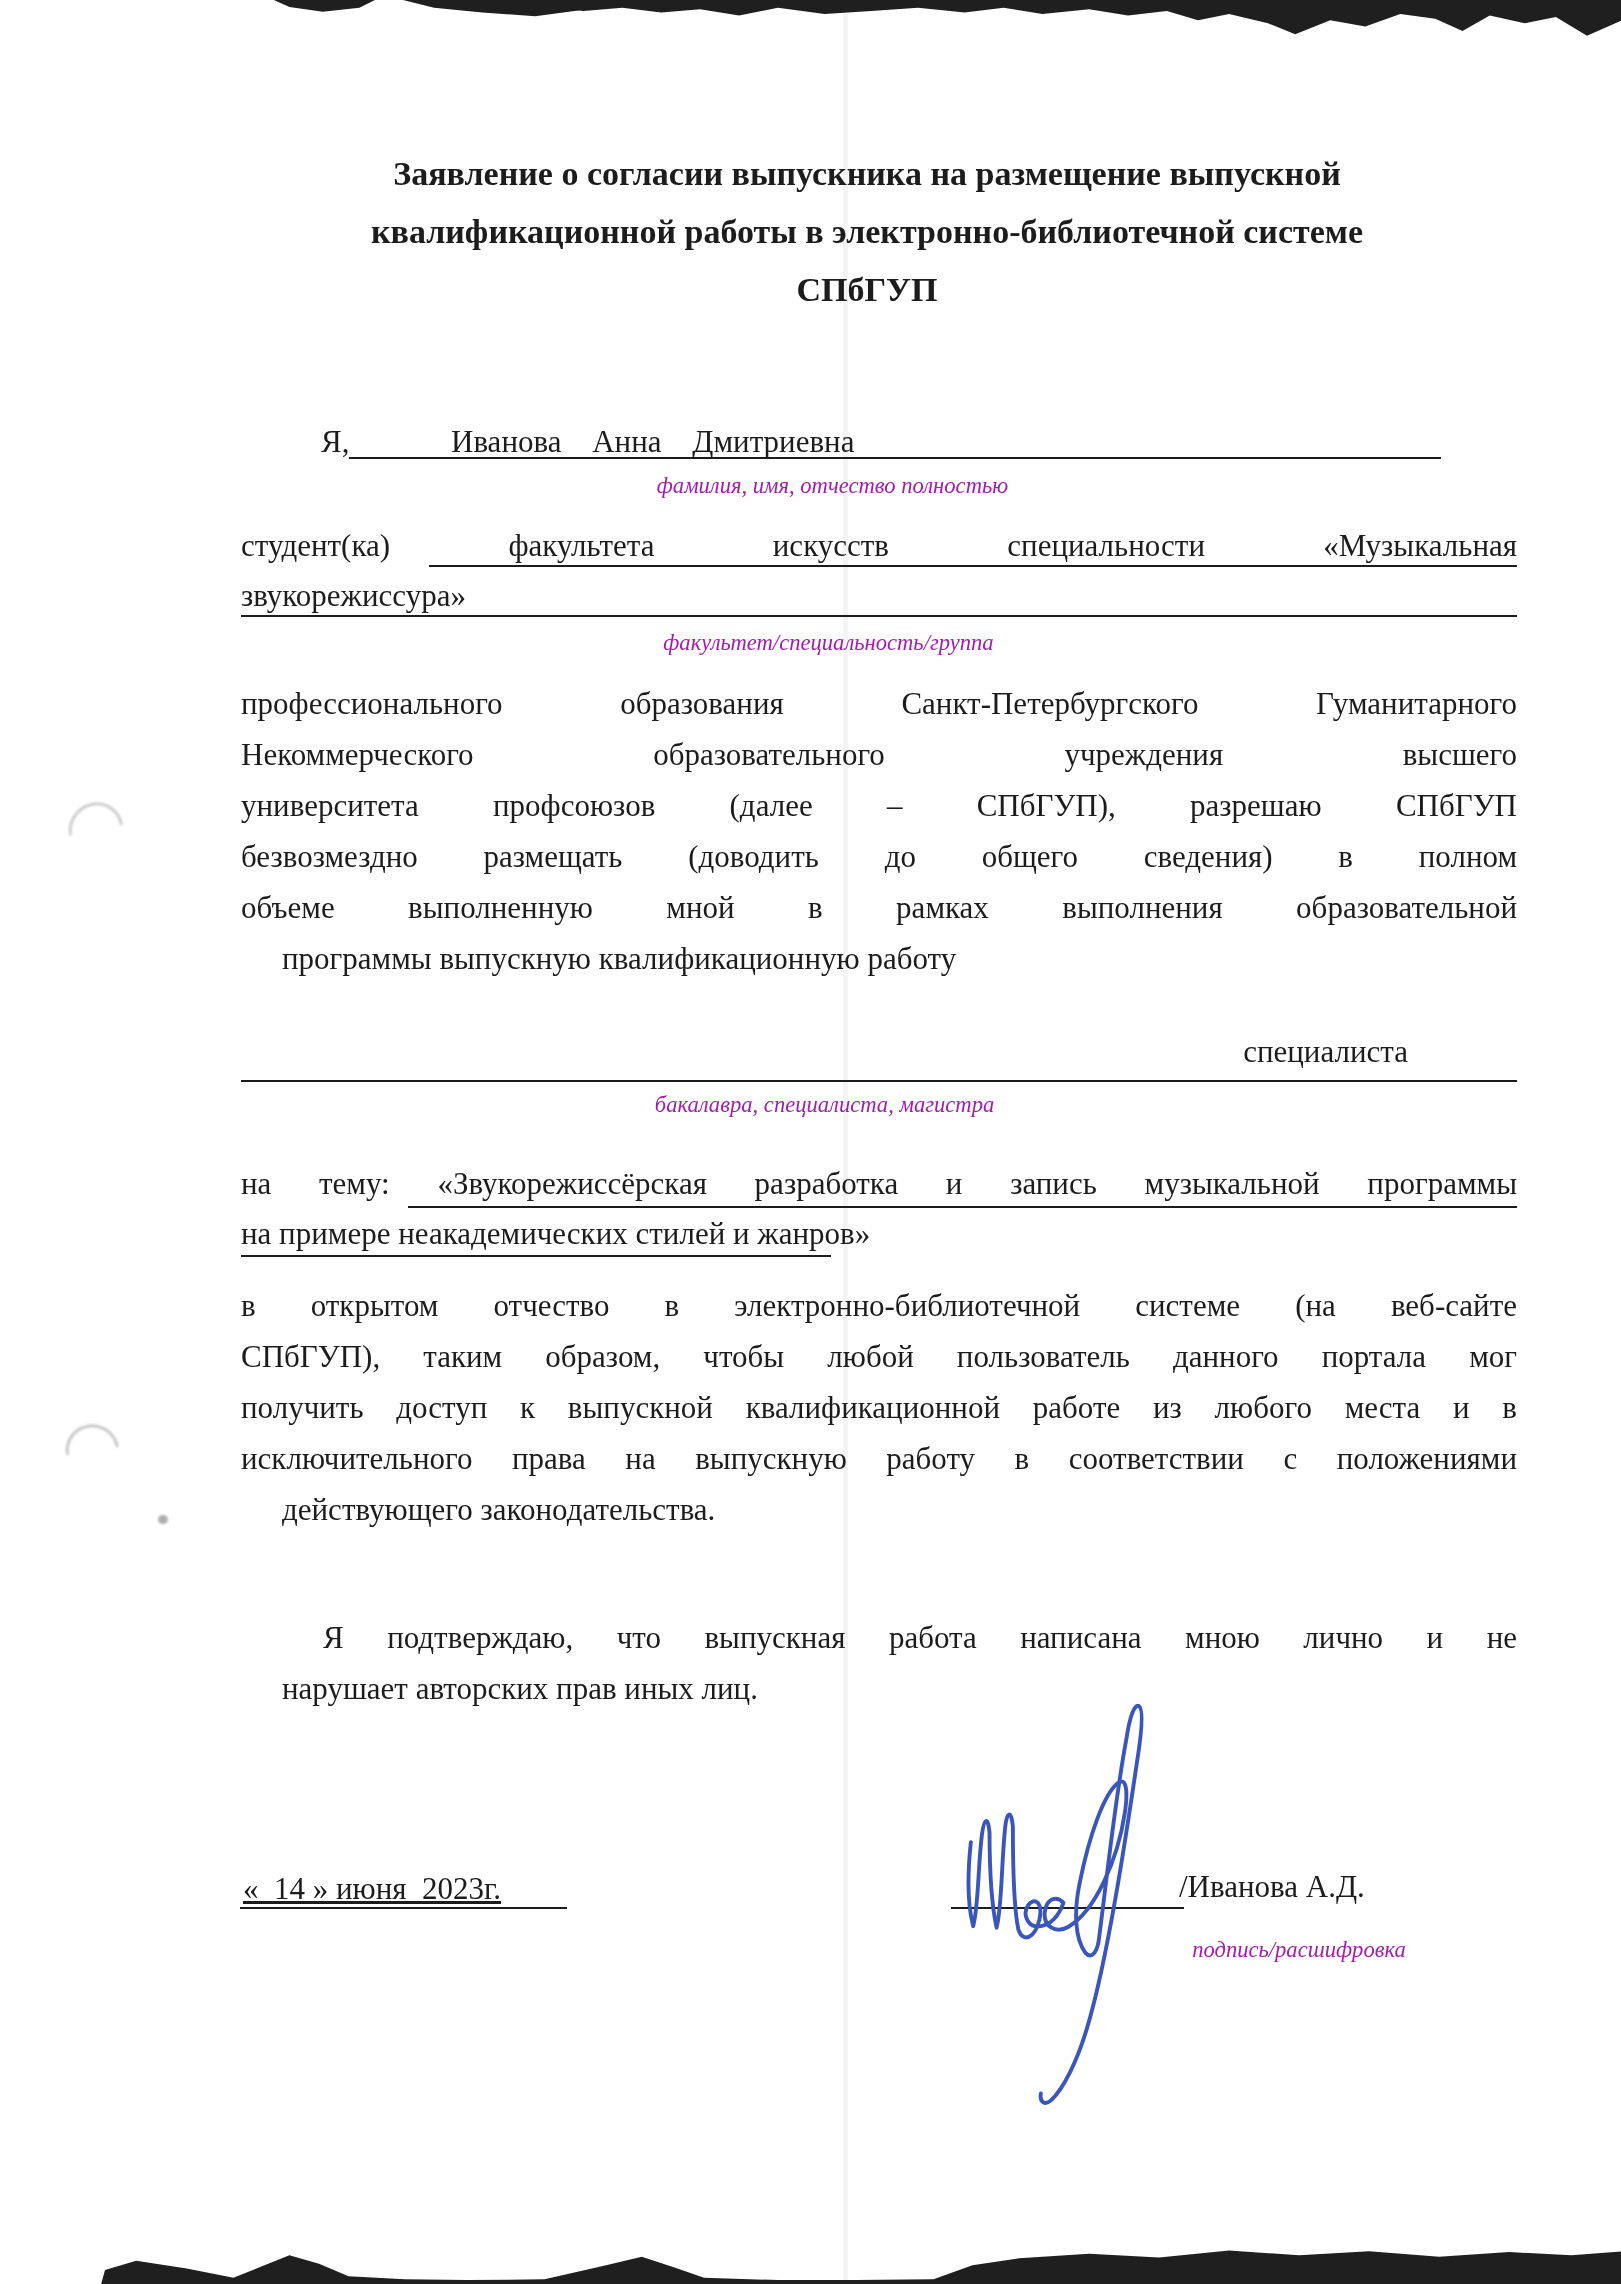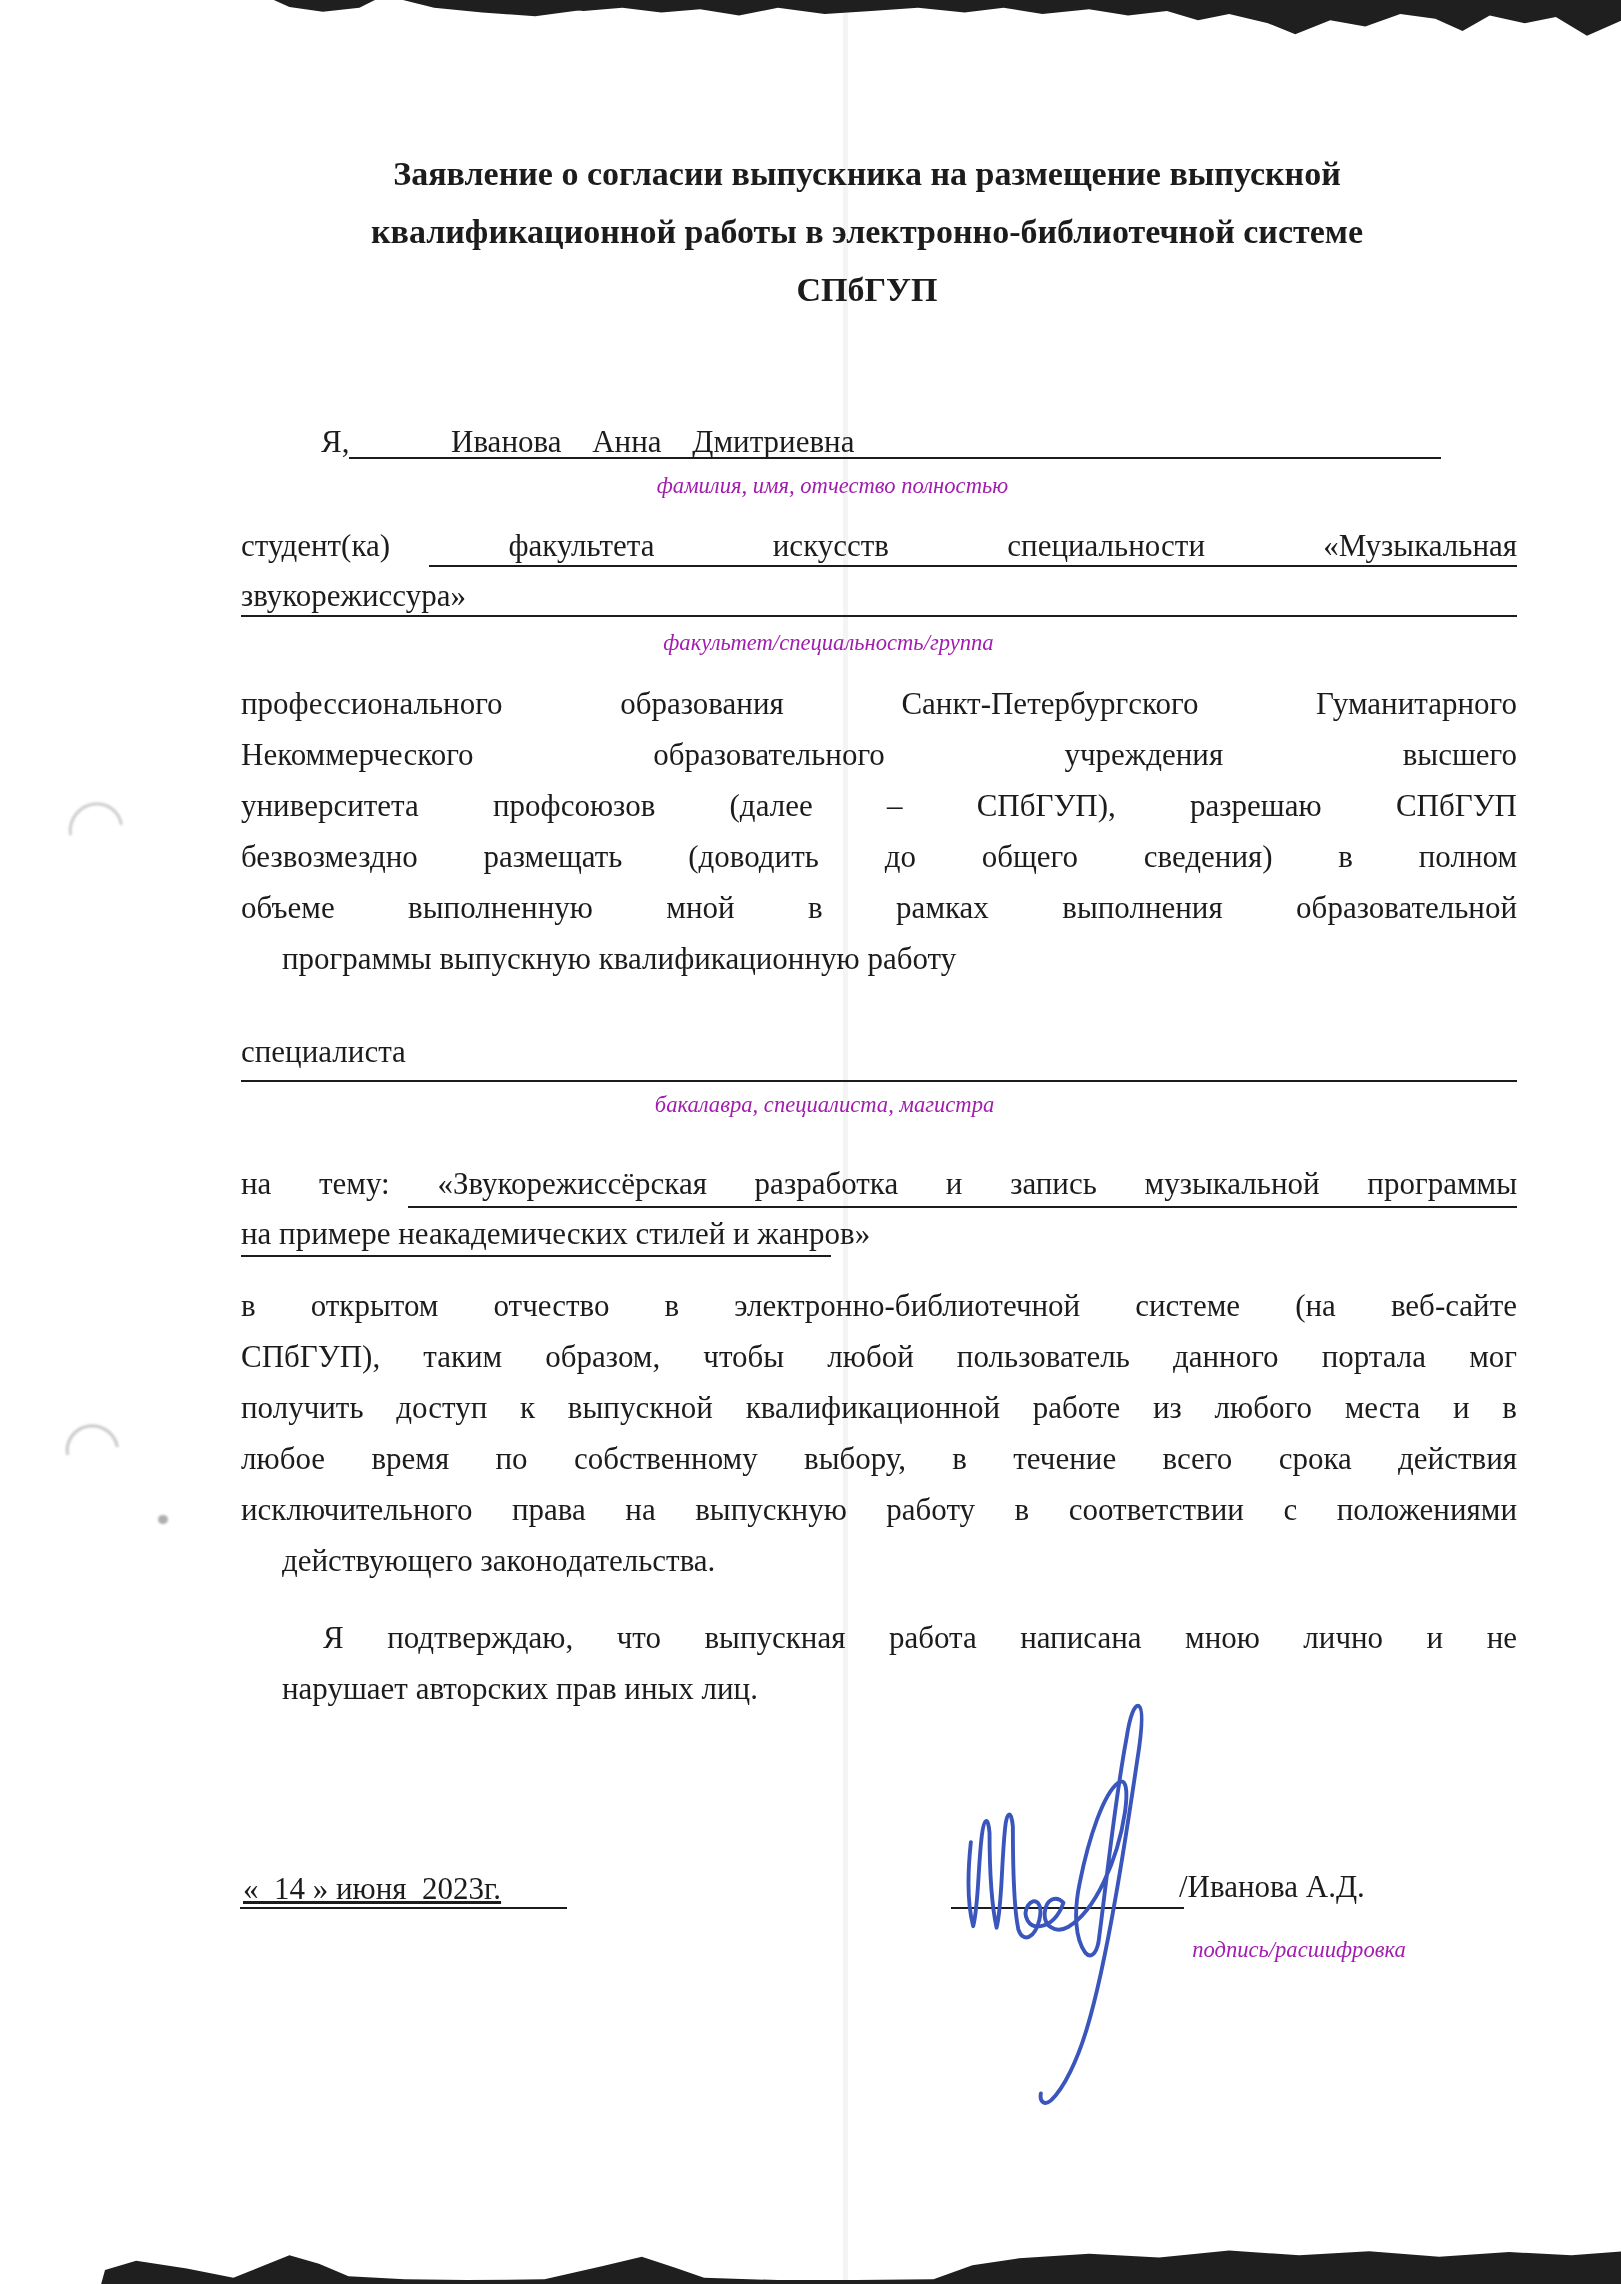--- a/index.html
+++ b/index.html
@@ -20,21 +20,21 @@
   
   .bl{left:241px;width:1276px;font-size:31px;line-height:39px;white-space:nowrap;}
   .para{left:241px;width:1276px;font-size:31px;}
   .para .jl{height:51px;line-height:51px;text-align:justify;text-align-last:justify;}
   .para .ll{height:51px;line-height:51px;text-align:left;text-align-last:left;margin-left:41px;}
   .jl1{left:241px;width:1276px;font-size:31px;height:39px;line-height:39px;
        text-align:justify;text-align-last:justify;}
   .indent{text-indent:82px;}
   .cap{font-style:italic;font-size:22.6px;line-height:26.4px;text-align:center;color:#a21caf;}
   .rule{background:var(--ink,#161616);height:2.3px;}
-  .center-line{text-align:left;font-family:Liberation Serif, serif;}
+  .center-line{text-align:right;font-family:Liberation Serif, serif;}
   .name-spread{word-spacing:23px;}
   .date{white-space:pre;}
   svg{display:block;}
 </style>
 </head>
 <body>
 
 <div class="page">
 
   <div class="abs fold"></div>
@@ -71,21 +71,20 @@
 
   <div class="abs jl1" style="top:1164px;">на тему: «Звукорежиссёрская разработка и запись музыкальной программы</div>
   <div class="abs rule" style="left:408px;top:1206px;width:1109px;"></div>
   <div class="abs bl" style="top:1214px;">на примере неакадемических стилей и жанров»</div>
   <div class="abs rule" style="left:241px;top:1255px;width:590px;"></div>
 
   <div class="abs para" style="top:1280px;">
     <div class="jl">в открытом отчество в электронно-библиотечной системе (на веб-сайте</div>
     <div class="jl">СПбГУП), таким образом, чтобы любой пользователь данного портала мог</div>
     <div class="jl">получить доступ к выпускной квалификационной работе из любого места и в</div>
-    <div class="jl">любое время по собственному выбору, в течение всего срока действия</div>
     <div class="jl">исключительного права на выпускную работу в соответствии с положениями</div>
     <div class="ll">действующего законодательства.</div>
   </div>
 
   <div class="abs para" style="top:1612px;">
     <div class="jl indent">Я подтверждаю, что выпускная работа написана мною лично и не</div>
     <div class="ll">нарушает авторских прав иных лиц.</div>
   </div>
 
   <div class="abs bl date" style="left:243px;top:1869px;width:389px;text-decoration:underline;">«  14 » июня  2023г.</div>

